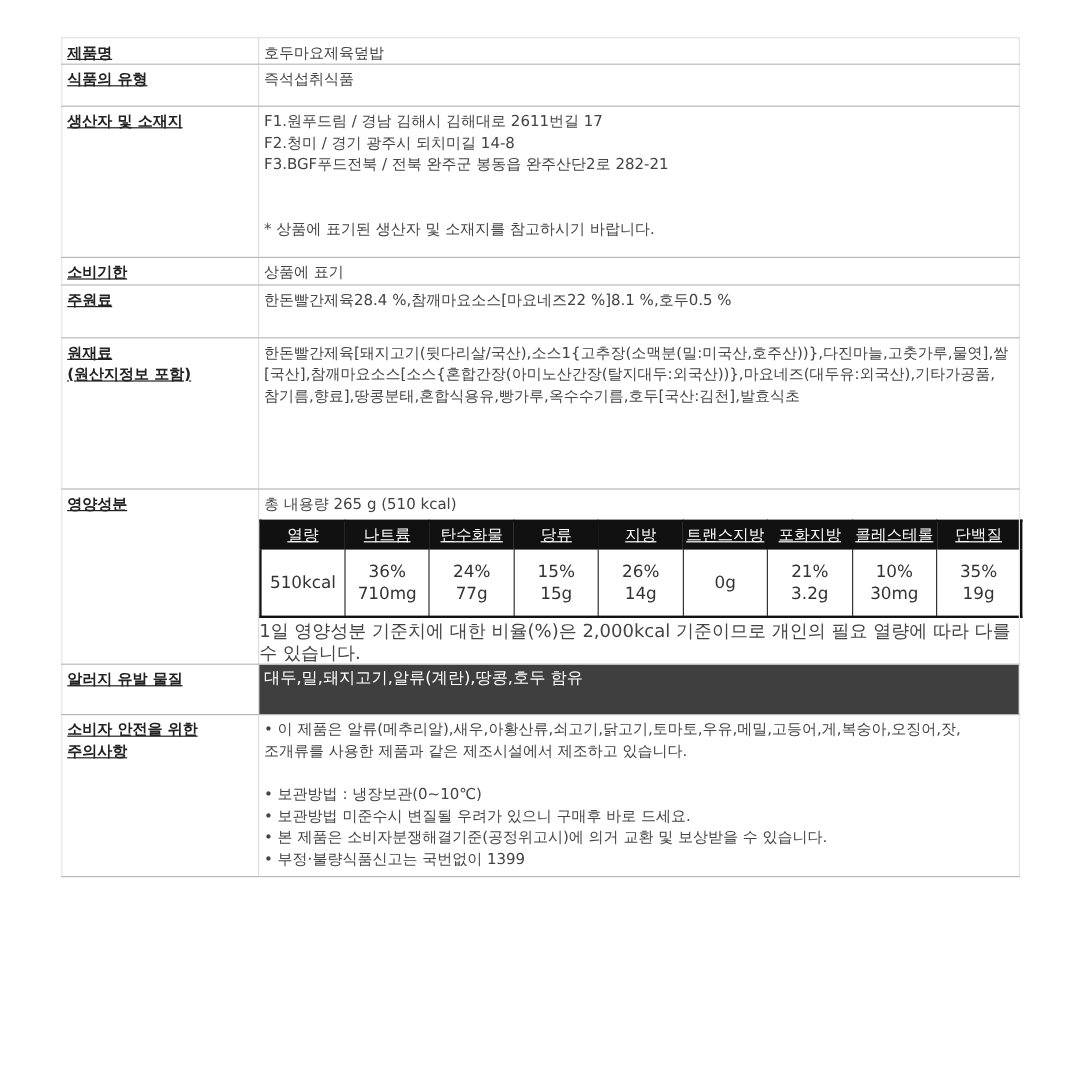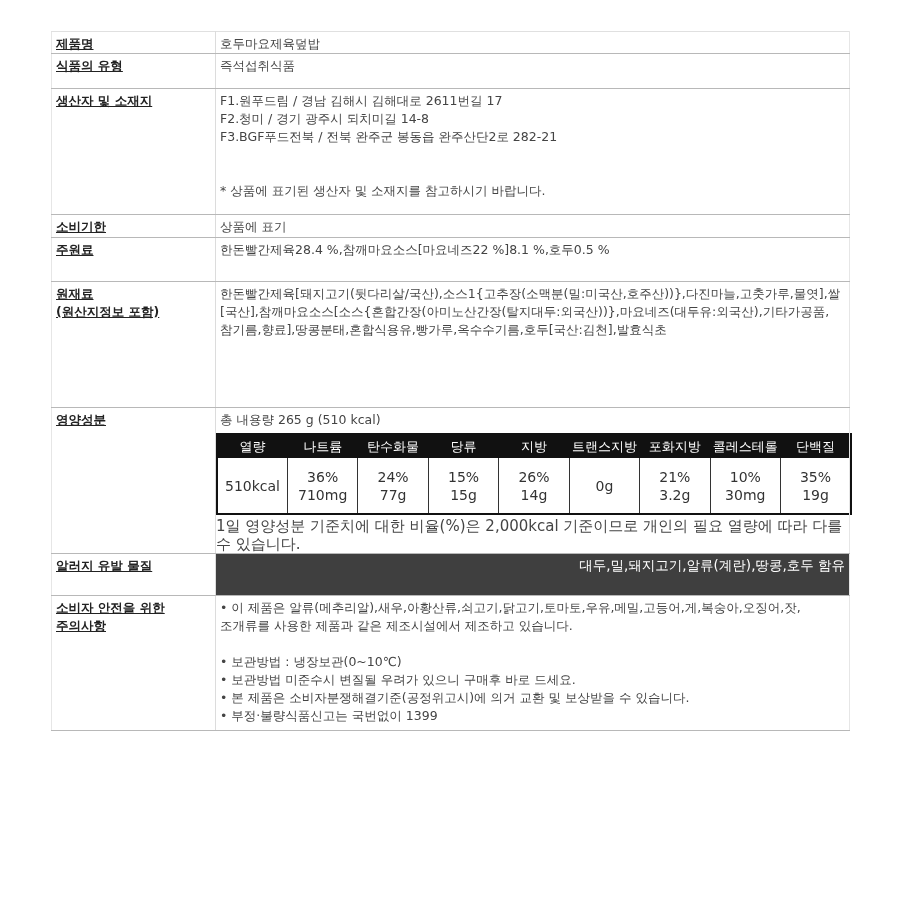--- a/index.html
+++ b/index.html
@@ -7,26 +7,26 @@
   .info-table { position: absolute; left: 51px; top: 31px; width: 799px; border-collapse: collapse; table-layout: fixed; font-size: 12.5px; }
   .info-table td { border-top: 1px solid #b8b8b8; border-bottom: 1px solid #b8b8b8; vertical-align: top; padding: 3px 4px 0 4px; line-height: 18px; }
   .info-table td.label { width: 155px; font-weight: bold; color: #222; border-right: 1px solid #dcdcdc; border-left: 1px solid #e6e6e6; text-decoration: underline; }
   .info-table td.value { color: #444; border-right: 1px solid #e6e6e6; margin-left: 29px; }
   .info-table tr:first-child td { border-top: 1px solid #e0e0e0; }
   .line { display: block; white-space: nowrap; }
   .gap { display: block; height: 18px; }
   .note { display: block; margin-top: 36px; }
   .note2 { display: block; margin-top: 36px; }
   .wrap { white-space: normal; word-break: keep-all; }
-  .allergen-cell { padding: 0 !important; text-align: right; }
+  .allergen-cell { padding: 0 !important; }
   .allergen-box { background: #3f3f3f; color: #ffffff; height: 39px; padding: 2px 4px 0 4px; font-size: 13.5px; }
   .nutri-wrap { margin: 4px -4px 0 -4px; }
   .nutri-total { display: block; padding-left: 0; }
   table.nutri { width: 636px; border-collapse: collapse; table-layout: fixed; margin-top: 4px; border: 2px solid #111; }
-  table.nutri th { background: #111; color: #fff; font-weight: normal; font-size: 13px; height: 23px; padding: 0; text-align: center; border-left: 1px solid #111; }
+  table.nutri th { background: #111; color: #fff; font-weight: normal; font-size: 13px; height: 23px; padding: 0; text-align: center; border-left: 1px solid #111; text-decoration: underline; }
   table.nutri td { border-left: 1px solid #333; border-top: none; border-bottom: none; text-align: center; vertical-align: middle; padding: 0; height: 55px; font-size: 14px; color: #333; line-height: 18px; }
   table.nutri td:first-child { border-left: none; }
   .nutri-foot { display: block; font-size: 15px; color: #444; padding-top: 2px; }
   .bullet-line { display: block; }
 </style>
 </head>
 <body>
 
 <table class="info-table">
   <tbody>

